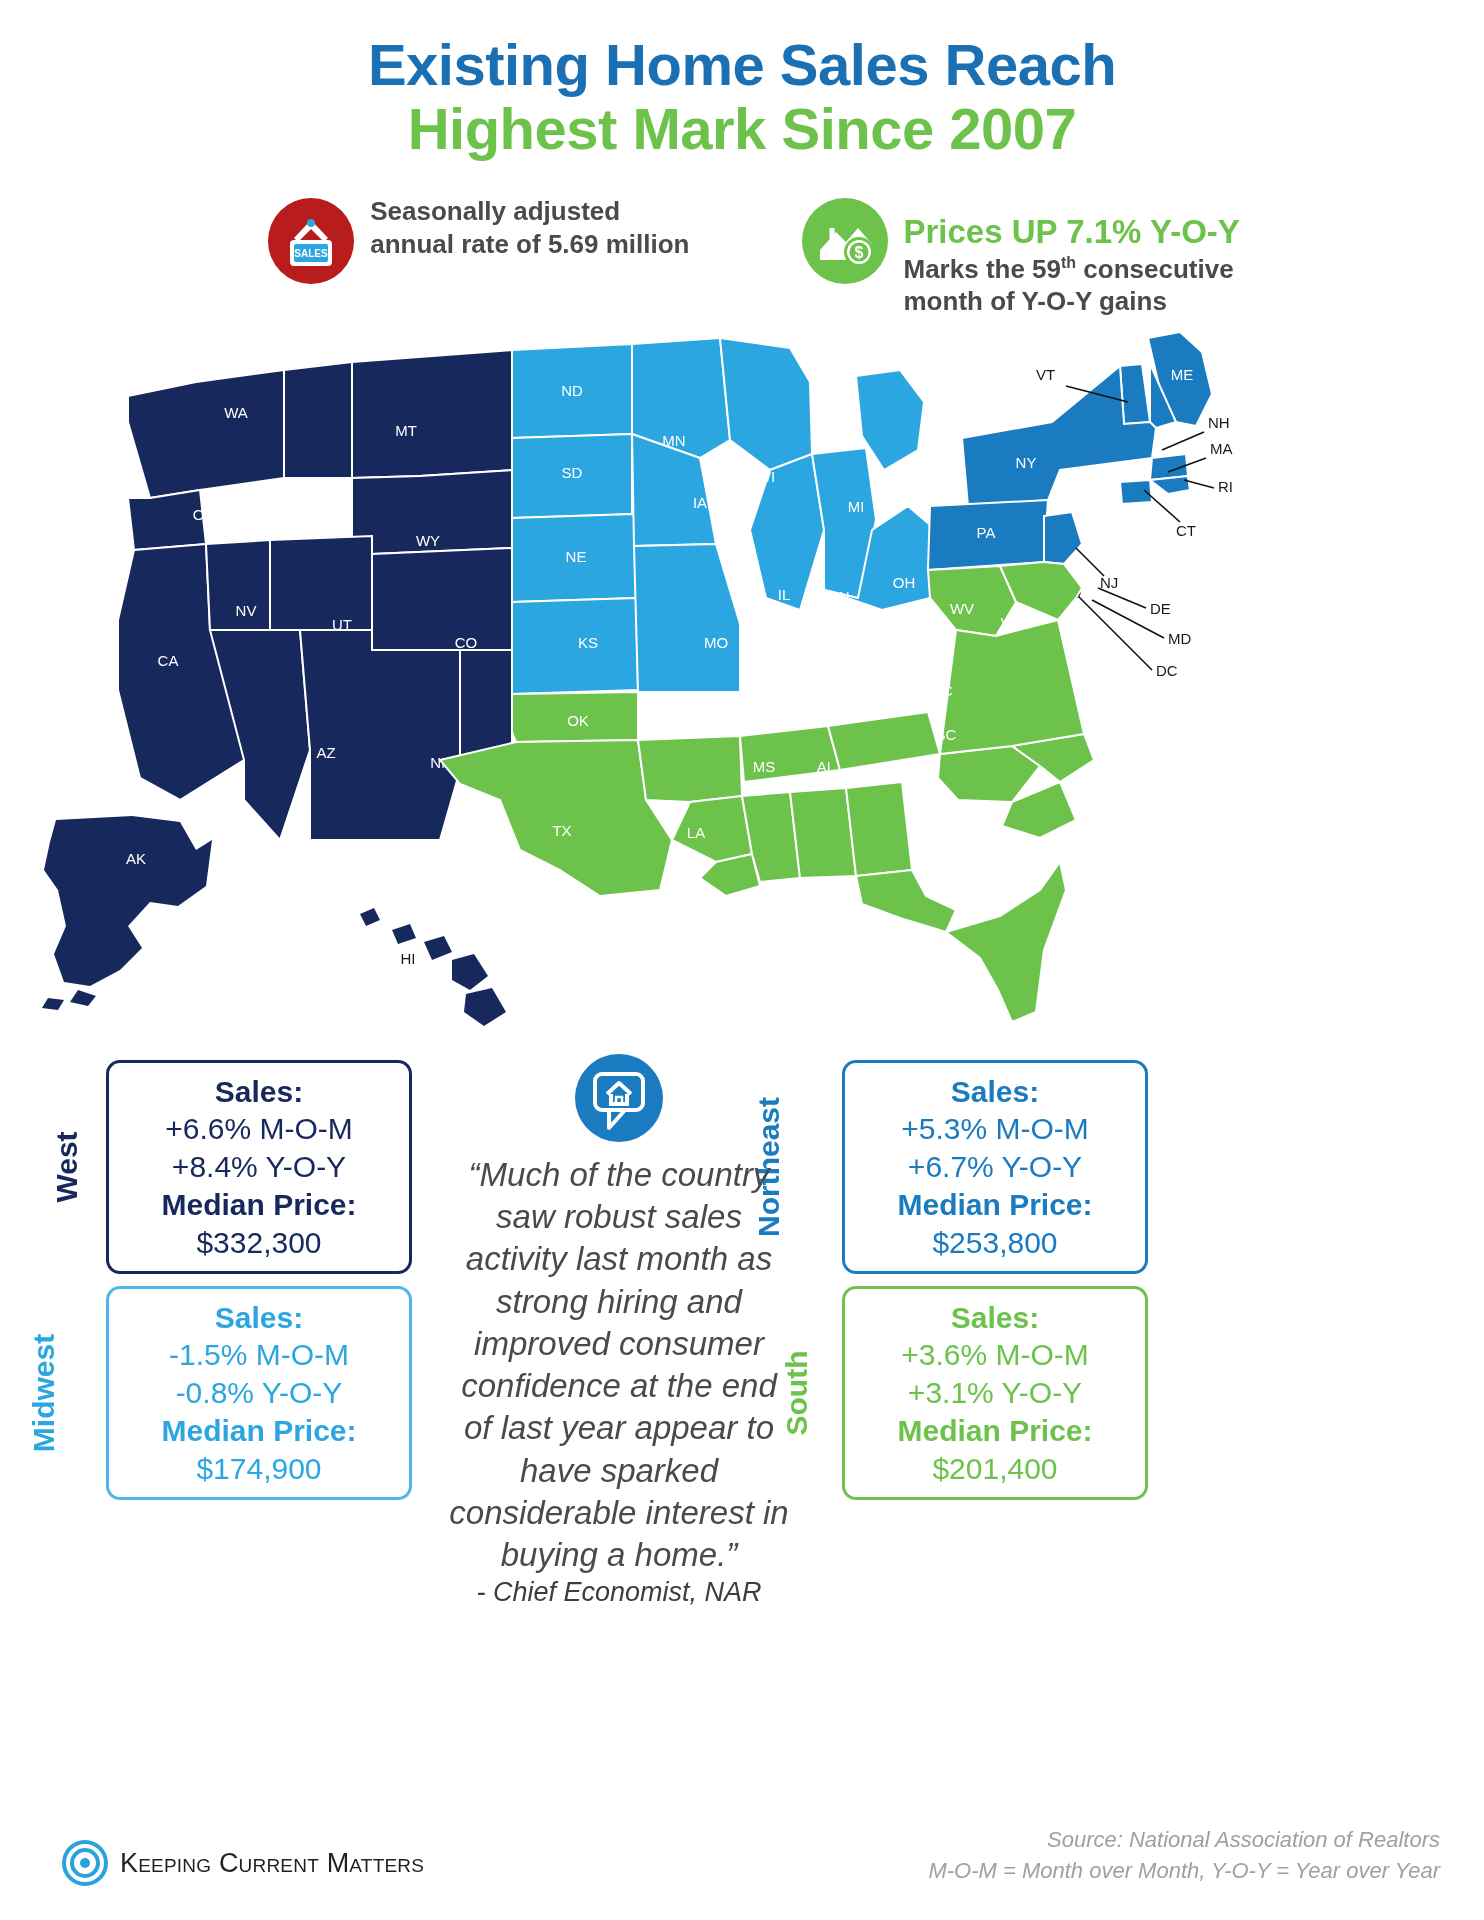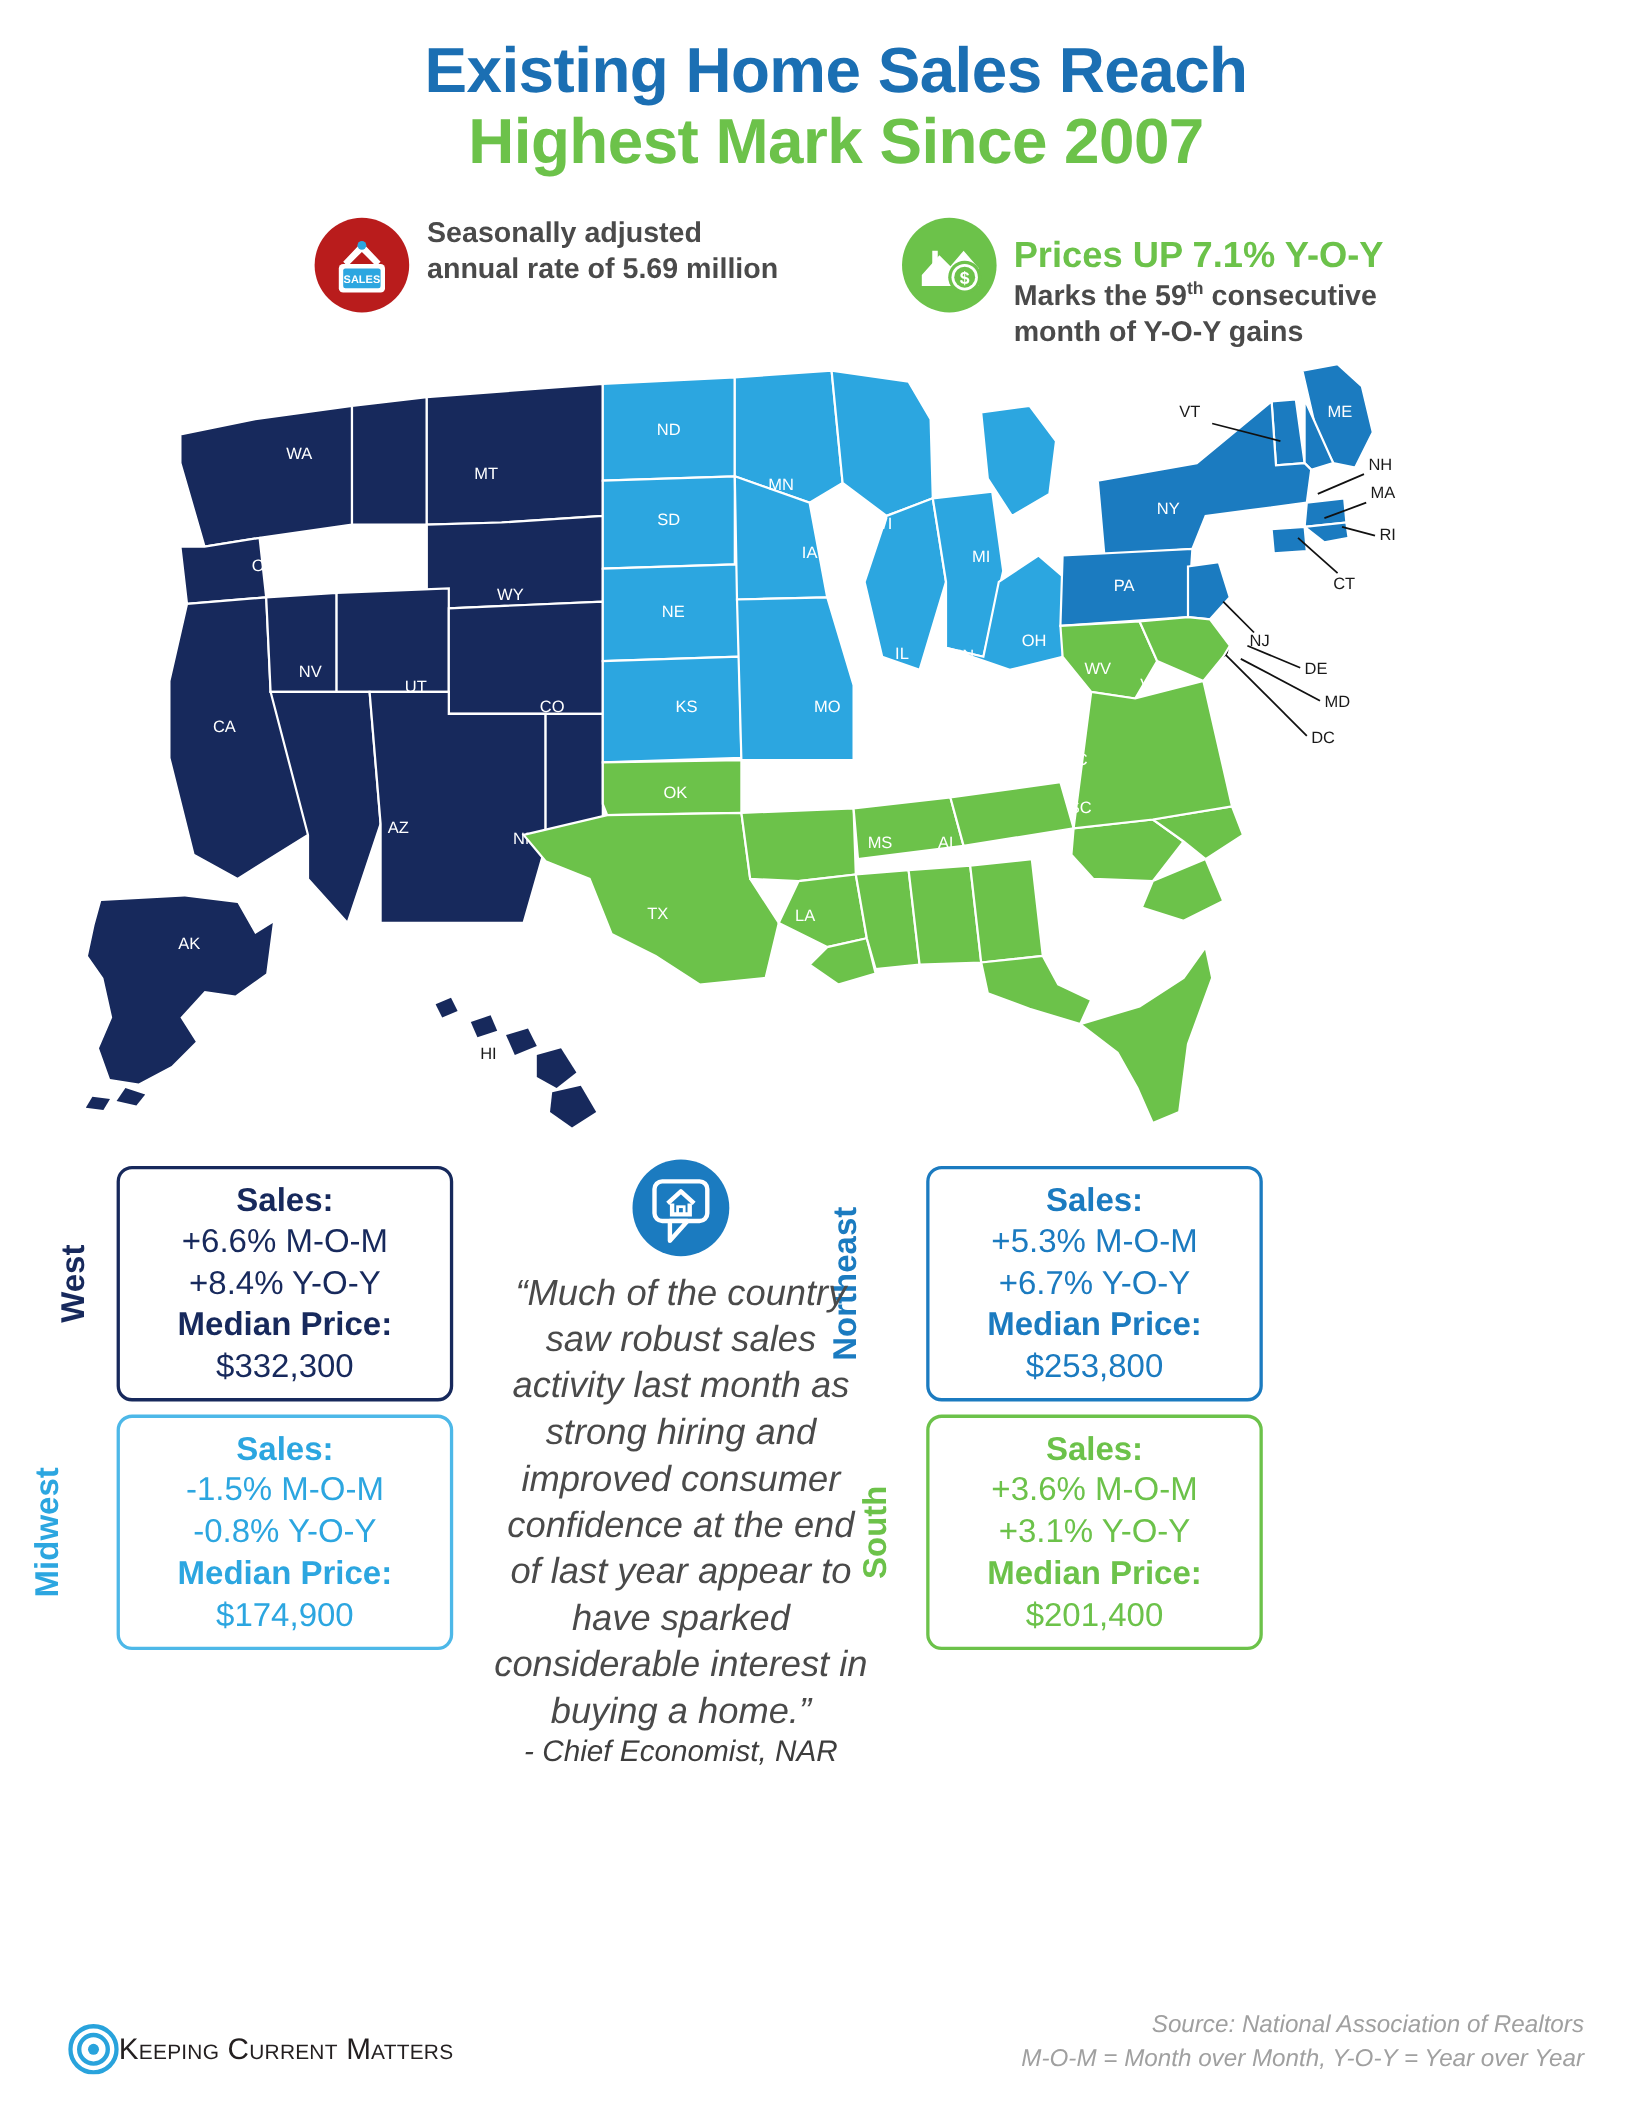--- a/index.html
+++ b/index.html
@@ -2,21 +2,21 @@
 <html><head>
 <meta charset="utf-8">
 <style>
   * { box-sizing: border-box; margin: 0; padding: 0; }
   html, body {
     width: 1484px; height: 1920px;
     background: #ffffff;
     font-family: "Liberation Sans", sans-serif;
     overflow: hidden;
   }
-  #page { position: relative; width: 1484px; height: 1512px; padding-left: 36px; }
+  #page { position: relative; width: 1484px; height: 1512px; }
 
   
   .title-block { text-align: center; padding-top: 34px; }
   .title-1 {
     font-size: 58px; font-weight: bold; color: #1b6fb3;
     letter-spacing: -0.5px; line-height: 1.08;
   }
   .title-2 {
     font-size: 58px; font-weight: bold; color: #6cc24a;
     letter-spacing: -0.5px; line-height: 1.12;
@@ -118,21 +118,21 @@
     font-size: 33px; font-style: italic; color: #4a4a4a;
     line-height: 1.28;
   }
   .quote-name {
     font-size: 27px; color: #3d3d3d; margin-top: 10px; line-height: 1.22;
   }
   .quote-role { font-size: 27px; font-style: italic; color: #3d3d3d; line-height: 1.22; }
 
   
   .footer { position: absolute; left: 0; top: 1818px; width: 1484px; height: 100px; }
-  .logo { position: absolute; left: 62px; top: 22px; display: flex; align-items: center; }
+  .logo { position: absolute; left: 62px; top: 22px; display: flex; align-items: center; gap: 12px; }
   .logo-mark { width: 46px; height: 46px; position: relative; }
   .logo-text {
     font-size: 27px; color: #231f20; letter-spacing: 0.2px;
     font-variant: small-caps; font-weight: normal;
   }
   .source {
     position: absolute; right: 44px; top: 6px; text-align: right;
     font-size: 22px; font-style: italic; color: #a0a0a0; line-height: 1.42;
   }
 </style>

